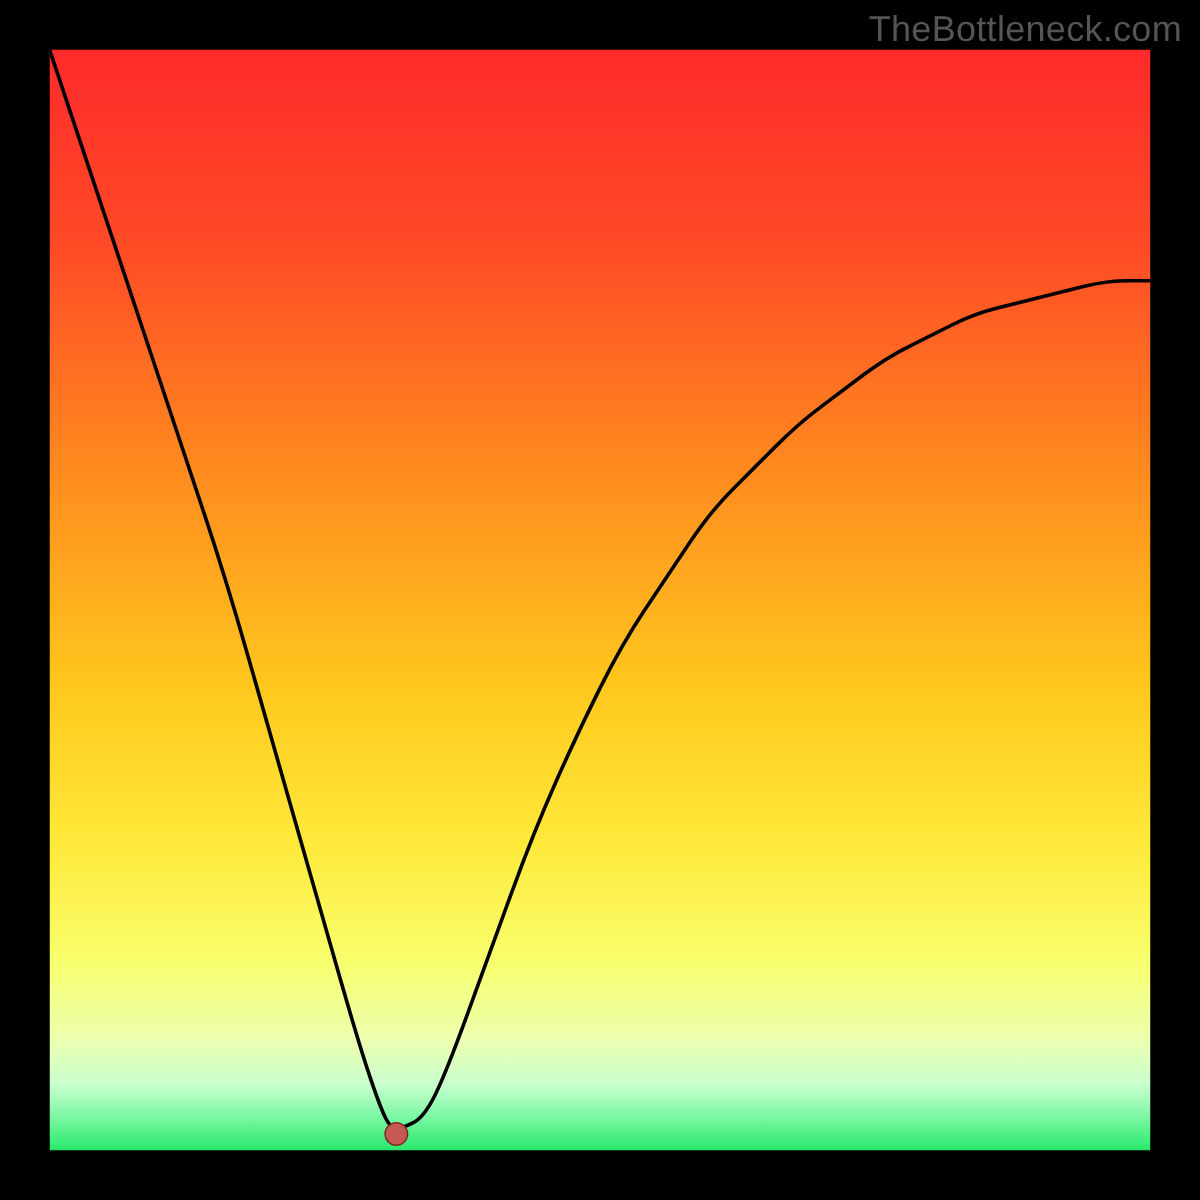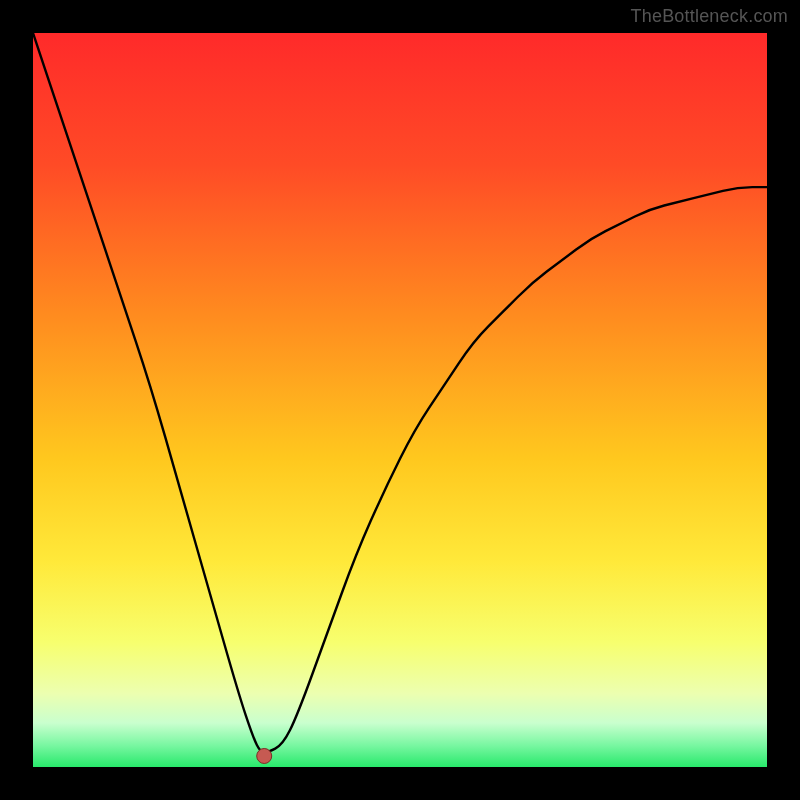--- a/index.html
+++ b/index.html
@@ -27,21 +27,21 @@
     top: 33px;
     width: 734px;
     height: 734px;
   }
 
   .watermark {
     position: absolute;
     top: 6px;
     right: 12px;
     color: #555555;
-    font-size: 18px;
+    font-size: 24px;
     font-weight: 400;
     letter-spacing: 0.2px;
     user-select: none;
   }
 
   svg {
     display: block;
   }
 </style>
 </head>

